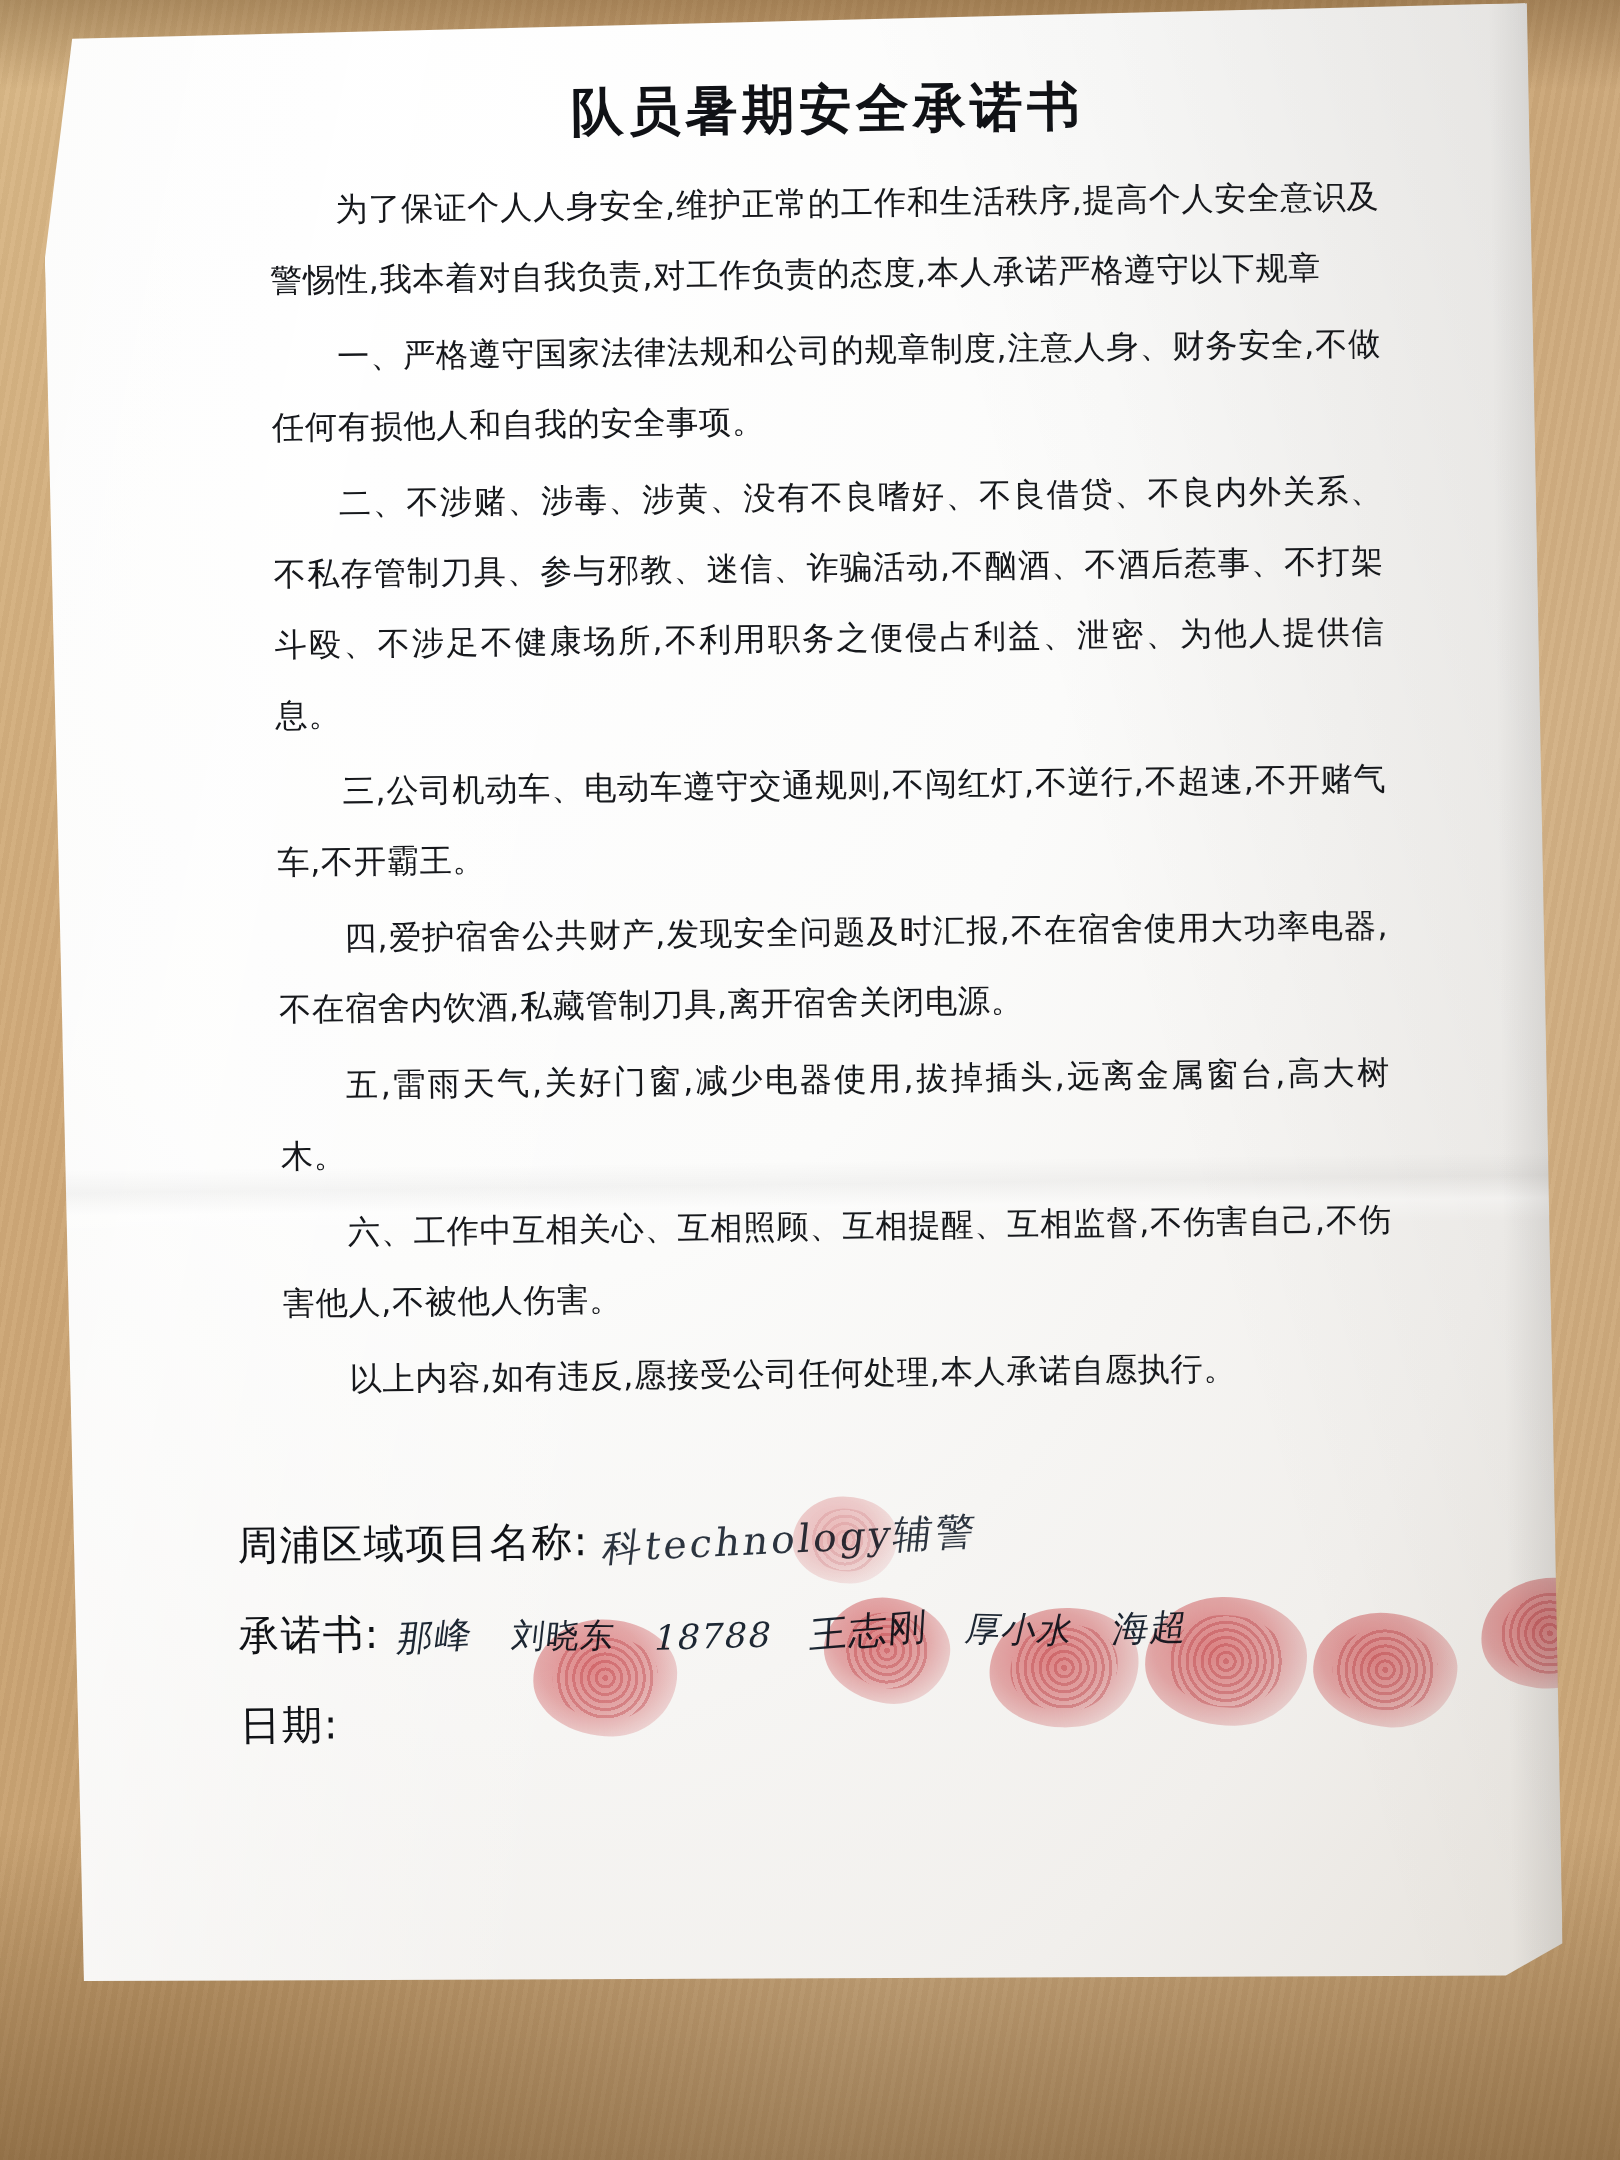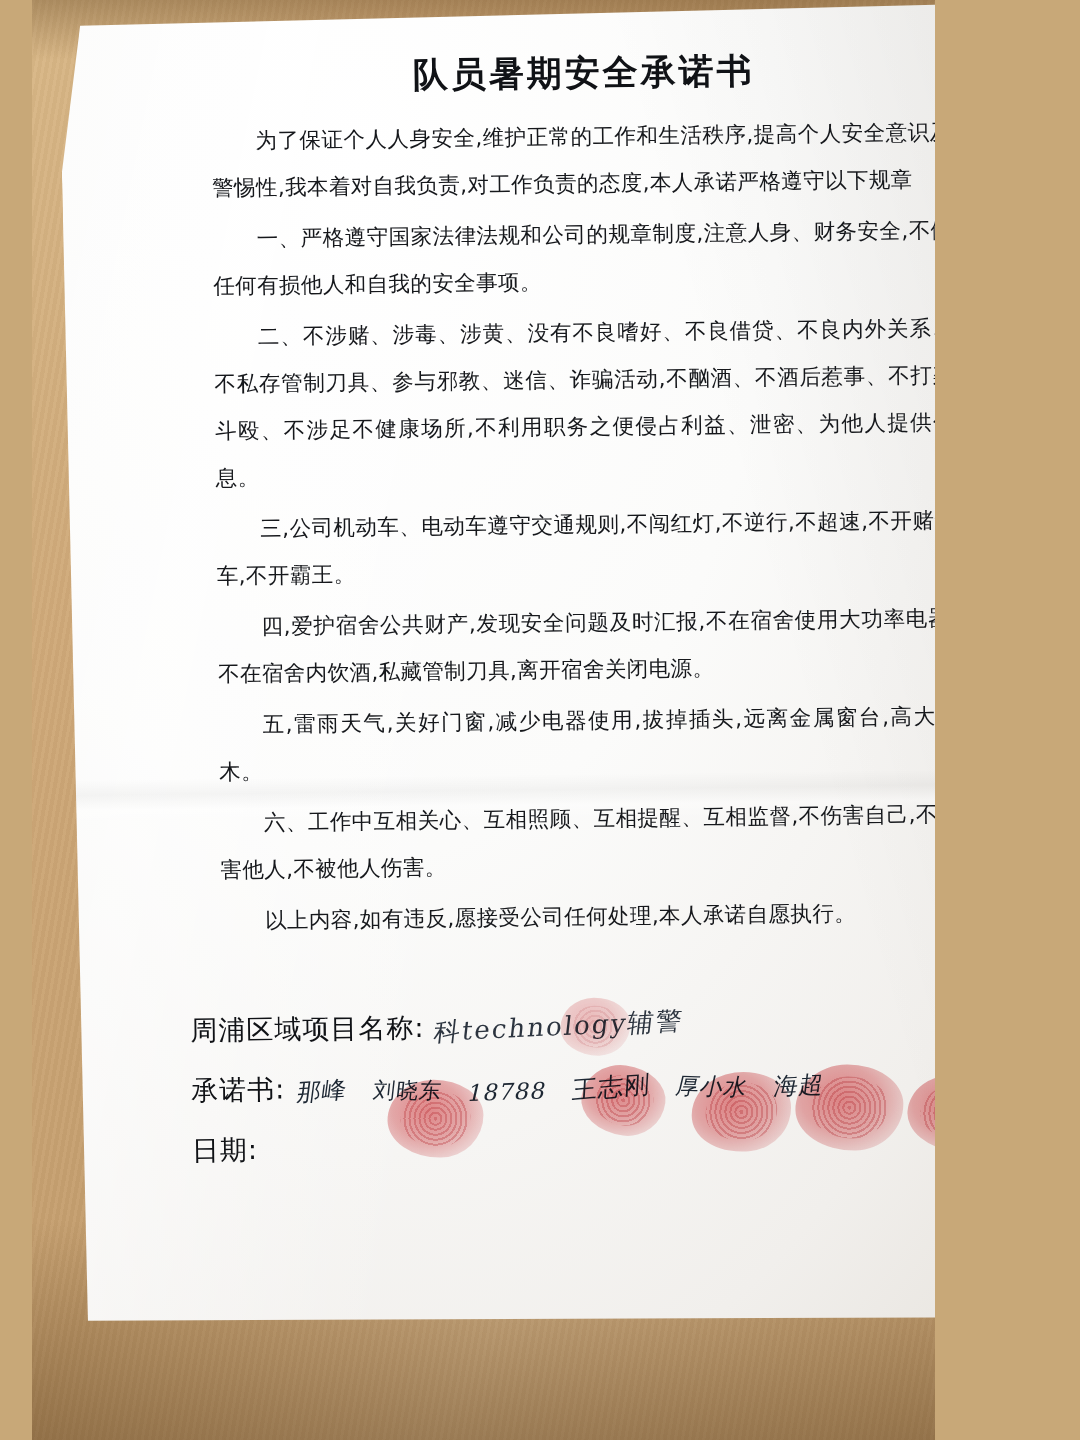--- a/index.html
+++ b/index.html
@@ -10,26 +10,25 @@
   body {
     width: 1080px;
     height: 1440px;
     overflow: hidden;
     font-family: "Liberation Sans", sans-serif;
   }
 
   
   .photo {
     position: relative;
-    width: 903px;
+    width: 1080px;
     height: 1440px;
     background:
       linear-gradient(118deg, #d9b887 0%, #cfa979 22%, #c39d6d 45%, #d3b185 70%, #c6a172 100%);
     overflow: hidden;
-    margin-left: 32px;
   }
   .desk-grain {
     position: absolute;
     inset: 0;
     background:
       repeating-linear-gradient(100deg, rgba(255,255,255,0.06) 0 3px, rgba(0,0,0,0.04) 3px 7px);
     opacity: .55;
   }
   .desk-shadow-top {
     position: absolute;

